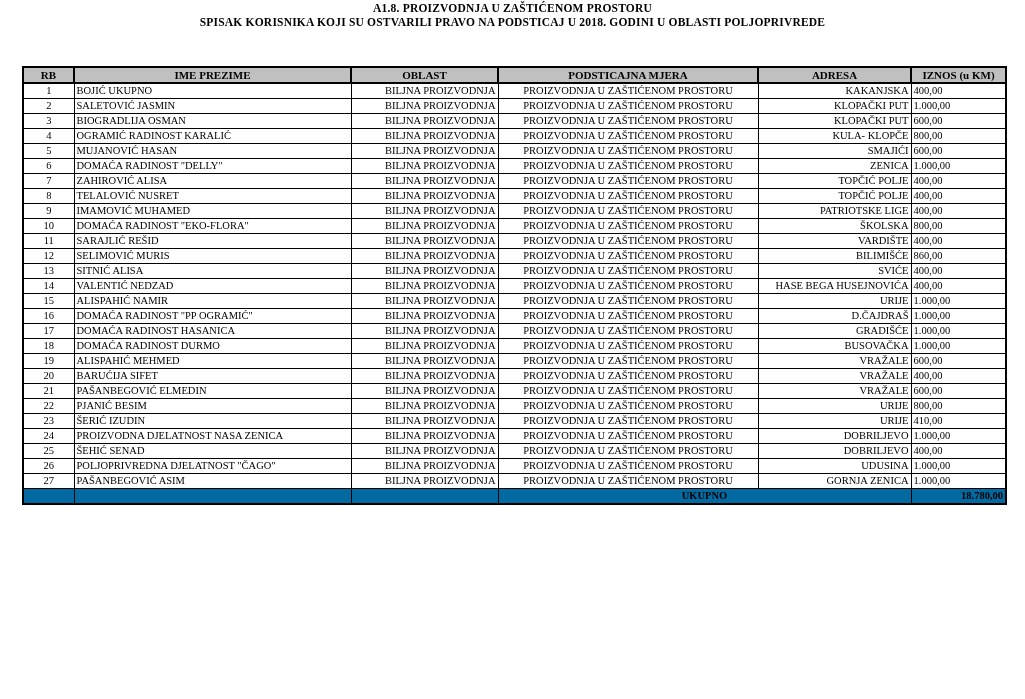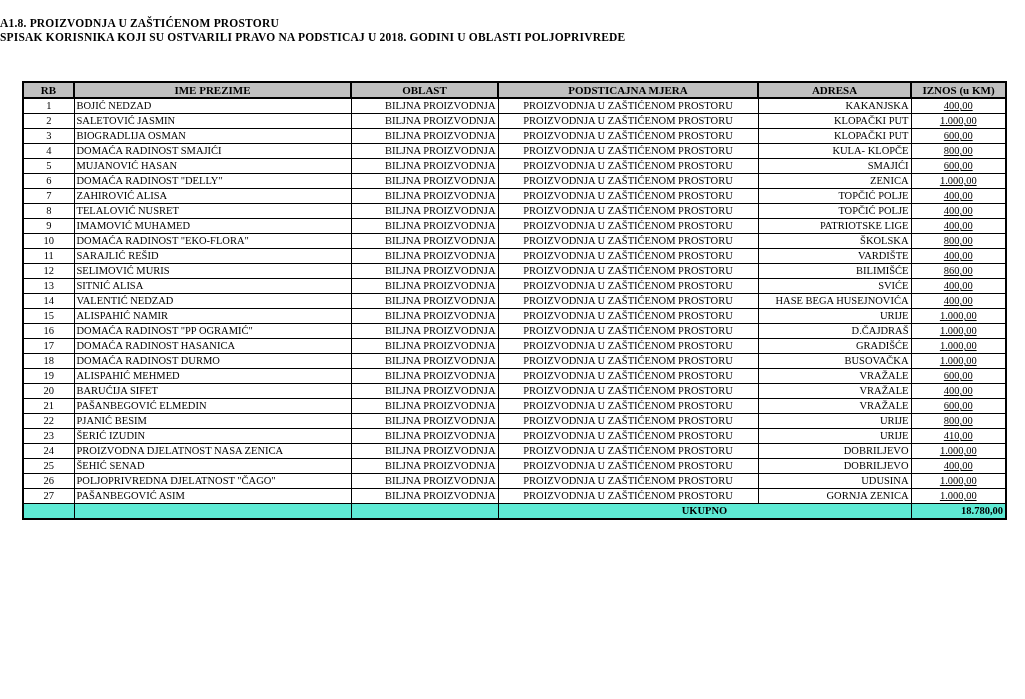--- a/index.html
+++ b/index.html
@@ -11,22 +11,22 @@
     overflow: hidden;
     font-family: "Liberation Serif", "DejaVu Serif", serif;
   }
   .page {
     position: relative;
     width: 1025px;
     height: 699px;
     background: #ffffff;
   }
   .title-block {
-    margin-top: 16px;
-    text-align: left;
+    margin-top: 1px;
+    text-align: center;
   }
   .title-line {
     font-weight: bold;
     font-size: 11.5px;
     line-height: 14px;
     color: #000000;
     letter-spacing: 0.2px;
   }
   table.main-table {
     position: absolute;
@@ -57,23 +57,23 @@
     padding: 0 2px;
     overflow: hidden;
     white-space: nowrap;
     color: #000000;
   }
   td.col-rb     { text-align: center; }
   td.col-ime    { text-align: left; padding-left: 3px; }
   td.col-oblast { text-align: right; }
   td.col-mjera  { text-align: center; padding-left: 3px; }
   td.col-adresa { text-align: right; padding-left: 3px; }
-  td.col-iznos  { text-align: center; text-decoration: underline; }
+  td.col-iznos  { text-align: left; }
   tr.total-row td {
-    background: #5eead4;
+    background: #0369a1;
     font-weight: bold;
   }
   tr.total-row td.total-label-cell { text-align: center; }
   tr.total-row td.total-value-cell { text-align: right; }
 </style>
 </head>
 <body>
 
 <div class="page">
 
@@ -98,21 +98,21 @@
         <th>OBLAST</th>
         <th>PODSTICAJNA MJERA</th>
         <th>ADRESA</th>
         <th>IZNOS (u KM)</th>
       </tr>
     </thead>
     <tbody id="table-body">
 
     <tr>
           <td class="col-rb">1</td>
-          <td class="col-ime">BOJIĆ NEDZAD</td>
+          <td class="col-ime">BOJIĆ UKUPNO</td>
           <td class="col-oblast">BILJNA PROIZVODNJA</td>
           <td class="col-mjera">PROIZVODNJA U ZAŠTIĆENOM PROSTORU</td>
           <td class="col-adresa">KAKANJSKA</td>
           <td class="col-iznos">400,00</td>
         </tr>
         <tr>
           <td class="col-rb">2</td>
           <td class="col-ime">SALETOVIĆ JASMIN</td>
           <td class="col-oblast">BILJNA PROIZVODNJA</td>
           <td class="col-mjera">PROIZVODNJA U ZAŠTIĆENOM PROSTORU</td>
@@ -122,21 +122,21 @@
         <tr>
           <td class="col-rb">3</td>
           <td class="col-ime">BIOGRADLIJA OSMAN</td>
           <td class="col-oblast">BILJNA PROIZVODNJA</td>
           <td class="col-mjera">PROIZVODNJA U ZAŠTIĆENOM PROSTORU</td>
           <td class="col-adresa">KLOPAČKI PUT</td>
           <td class="col-iznos">600,00</td>
         </tr>
         <tr>
           <td class="col-rb">4</td>
-          <td class="col-ime">DOMAĆA RADINOST SMAJIĆI</td>
+          <td class="col-ime">OGRAMIĆ RADINOST KARALIĆ</td>
           <td class="col-oblast">BILJNA PROIZVODNJA</td>
           <td class="col-mjera">PROIZVODNJA U ZAŠTIĆENOM PROSTORU</td>
           <td class="col-adresa">KULA- KLOPČE</td>
           <td class="col-iznos">800,00</td>
         </tr>
         <tr>
           <td class="col-rb">5</td>
           <td class="col-ime">MUJANOVIĆ HASAN</td>
           <td class="col-oblast">BILJNA PROIZVODNJA</td>
           <td class="col-mjera">PROIZVODNJA U ZAŠTIĆENOM PROSTORU</td>

